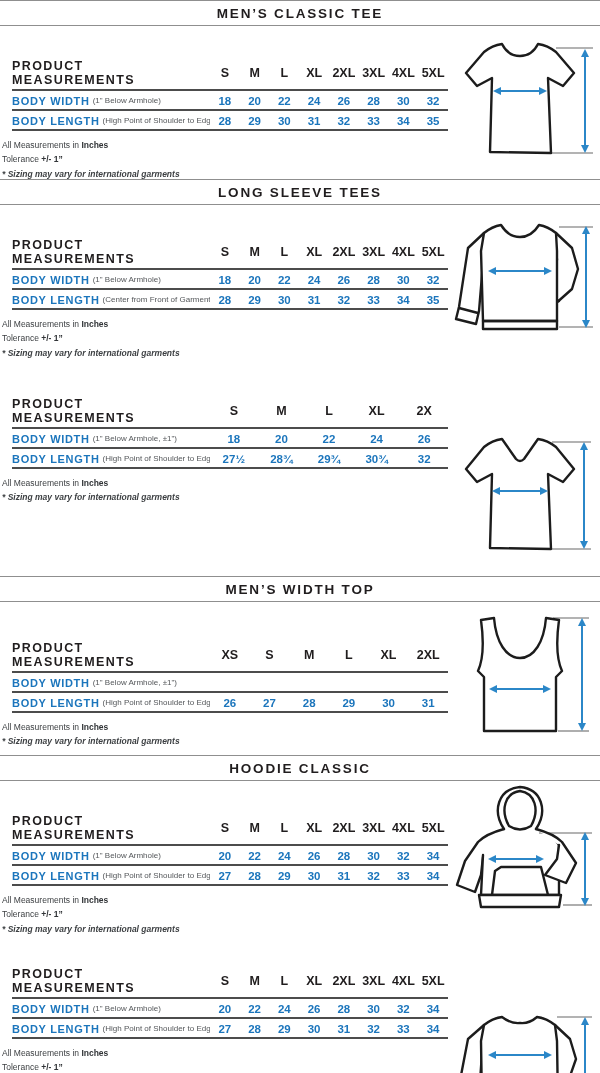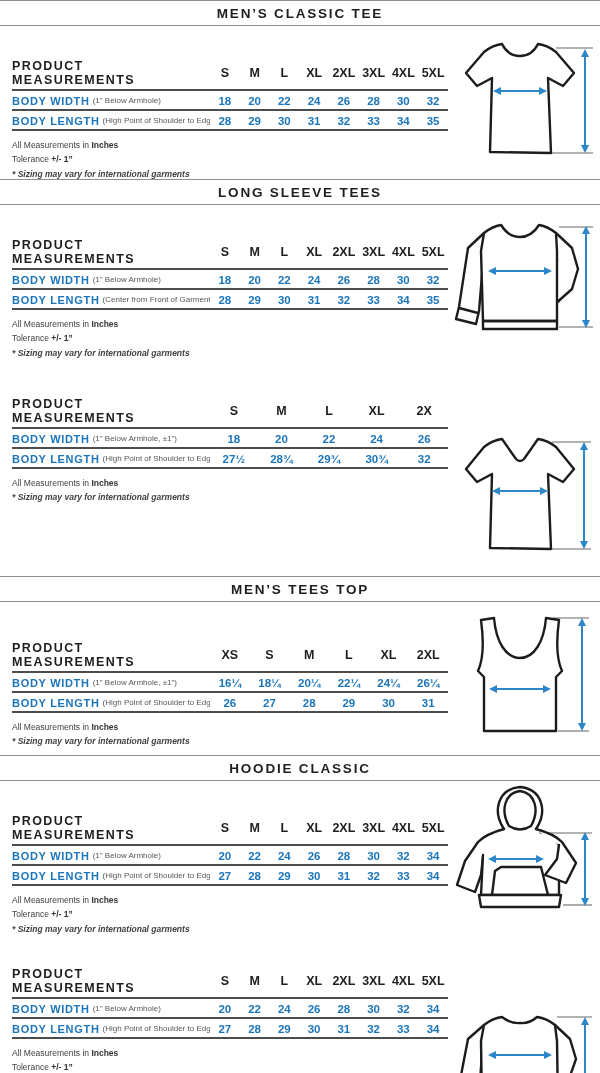--- a/index.html
+++ b/index.html
@@ -23,21 +23,21 @@
   .thead { border-bottom:2px solid #4c4c4c; padding-bottom:2px;align-items:center; }
   .hdr-label { flex:1; font-size:12.5px; font-weight:700; letter-spacing:1.4px; color:#201d1e; }
   .cols { width:238px; display:flex; }
   .cols > * { flex:1; text-align:center; }
   .size { font-size:12.5px; font-weight:700; color:#201d1e; }
   .drow { border-bottom:2px solid #4c4c4c; padding:3.5px 0 2.5px 0; }
   .lblcell { flex:1; display:flex; align-items:center; white-space:nowrap; overflow:hidden; }
   .rowlabel { font-size:11px; font-weight:700; letter-spacing:0.7px; color:#1b75bc; }
   .note { font-size:8px; color:#54575a; margin-left:3px; }
   .val { font-size:11.5px; font-weight:700; color:#1b75bc; }
-  .footnotes { margin:7px 0 0 12px; font-size:8.5px; color:#3d4043; line-height:1.7; }
+  .footnotes { margin:7px 0 0 2px; font-size:8.5px; color:#3d4043; line-height:1.7; }
   .footnotes b { font-weight:700; color:#313437; }
   .sizing { font-weight:700; font-style:italic; }
   .illus { position:absolute; right:4px; top:28px; width:152px; height:150px; }
   .illus.hood { top:24px; }
   svg .garment { fill:none; stroke:#1c1c1c; stroke-width:2.4; stroke-linejoin:round; stroke-linecap:round; }
   svg .garment-fill { fill:#ffffff; stroke:#1c1c1c; stroke-width:2.4; stroke-linejoin:round; stroke-linecap:round; }
   svg .arrow { stroke:#2b87c8; stroke-width:2; }
   svg .head { fill:#2b87c8; stroke:none; }
   svg .ext { stroke:#9a9a9a; stroke-width:1.6; }
 </style>
@@ -265,49 +265,40 @@
         <line class="arrow" x1="139" y1="24" x2="139" y2="117"></line>
         <polygon class="head" points="139,17 135,25 143,25"></polygon>
         <polygon class="head" points="139,124 135,116 143,116"></polygon>
       </g>
     </svg>
   </div>
 </div>
 
 <div class="section low">
   <div class="rulebar">
-    <div class="section-title">MEN’S TEES TOP</div>
+    <div class="section-title">MEN’S WIDTH TOP</div>
   </div>
   <div class="table">
     <div class="trow thead">
       <div class="hdr-label">PRODUCT MEASUREMENTS</div>
       <div class="cols">
 
       <div class="size">XS</div>
           <div class="size">S</div>
           <div class="size">M</div>
           <div class="size">L</div>
           <div class="size">XL</div>
           <div class="size">2XL</div>
         </div>
     </div>
     <div class="trow drow">
       <div class="lblcell">
         <span class="rowlabel">BODY WIDTH</span>
         <span class="note">(1" Below Armhole, ±1")</span>
       </div>
-      <div class="cols">
-
-      <div class="val">16¼</div>
-          <div class="val">18¼</div>
-          <div class="val">20¼</div>
-          <div class="val">22¼</div>
-          <div class="val">24¼</div>
-          <div class="val">26¼</div>
-        </div>
     </div>
     <div class="trow drow">
       <div class="lblcell">
         <span class="rowlabel">BODY LENGTH</span>
         <span class="note">(High Point of Shoulder to Edge, ±1")</span>
       </div>
       <div class="cols">
 
       <div class="val">26</div>
           <div class="val">27</div>

